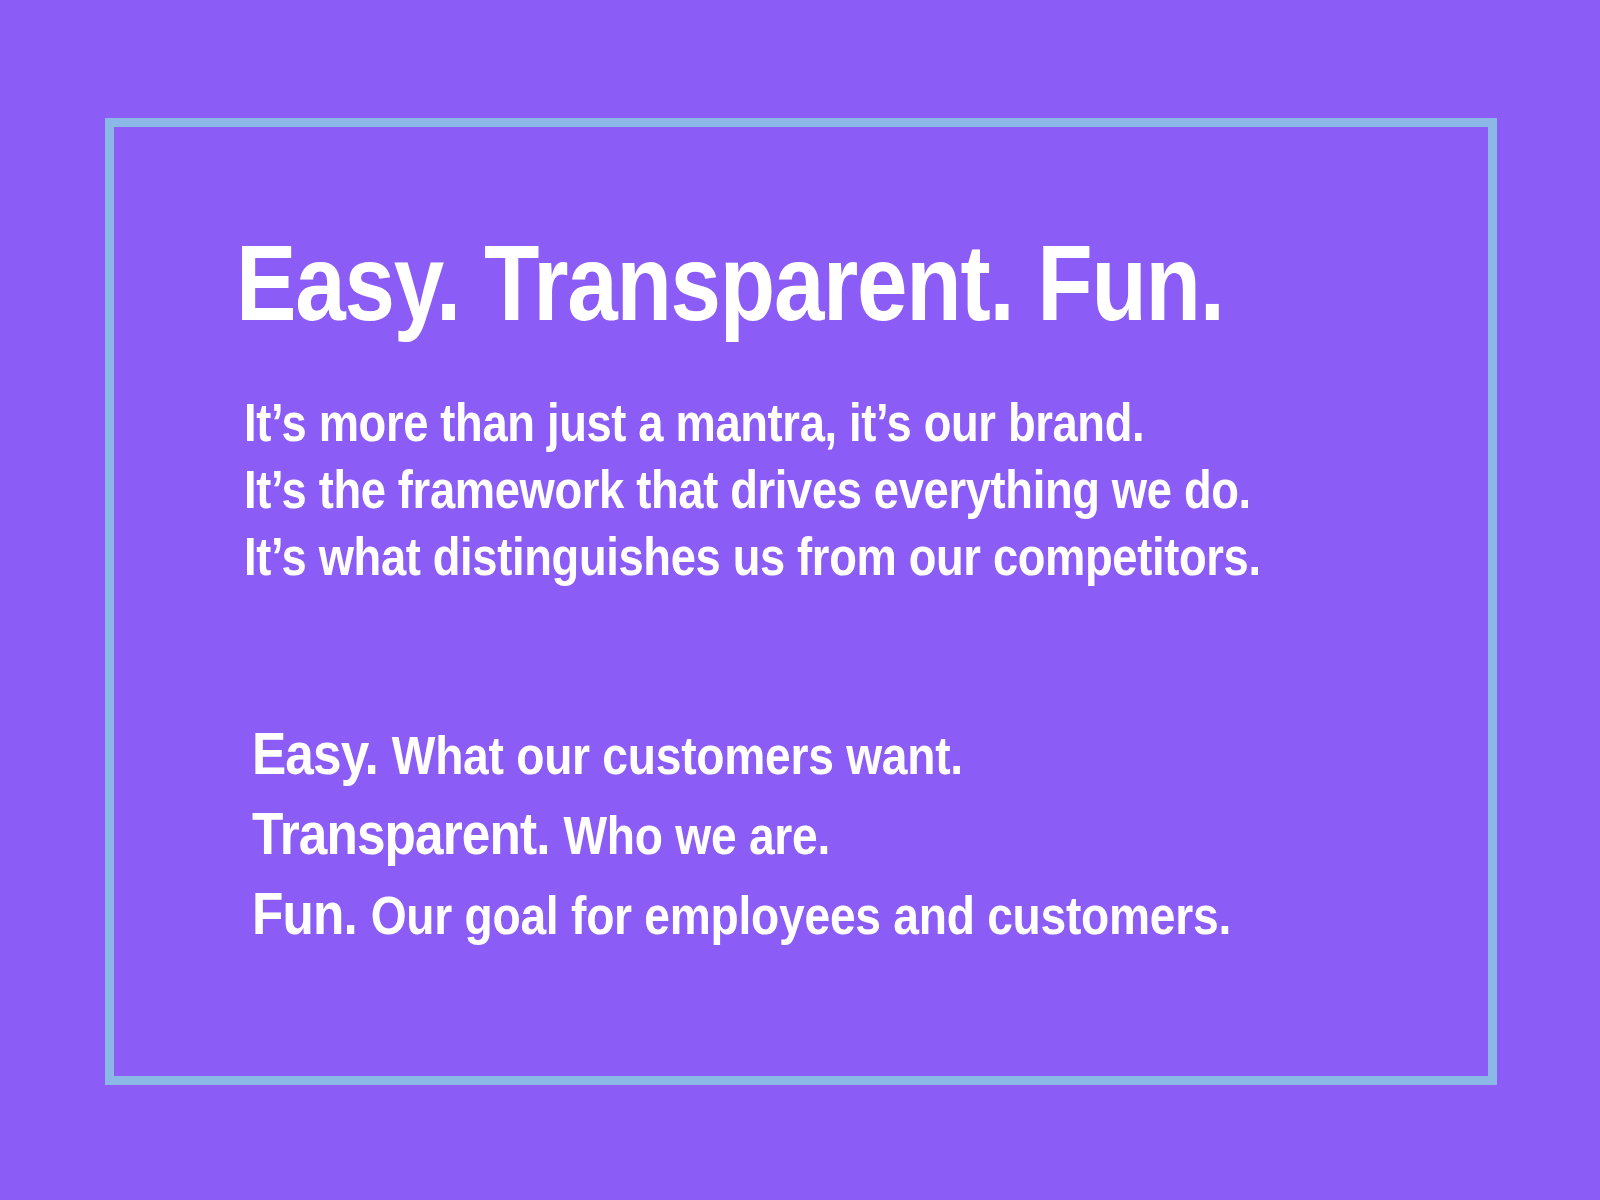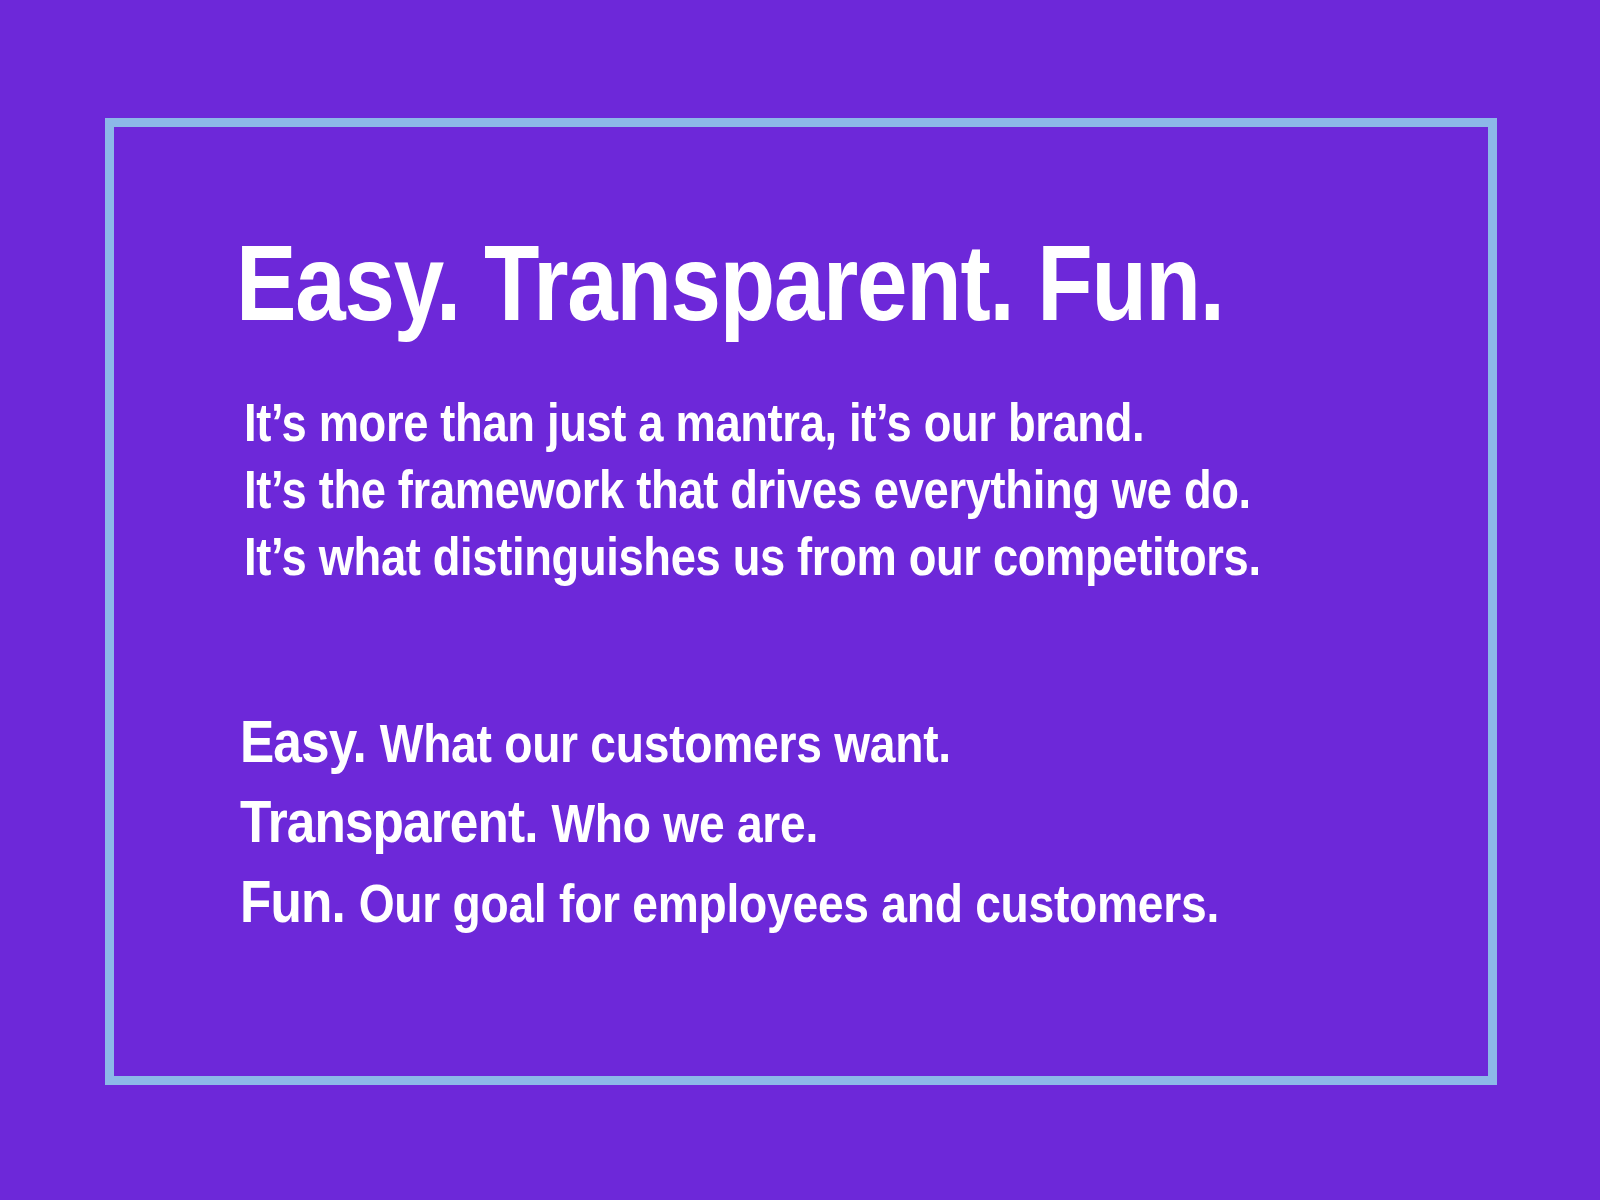--- a/index.html
+++ b/index.html
@@ -77,21 +77,21 @@
     white-space: nowrap;
   }
 
   
   .gap {
     height: 100px;
   }
 
   
   .defs {
-    margin: 4px;
+    margin: 16px;
     padding: 0;
     list-style: none;
   }
 
   .def-line {
     color: #ffffff;
     font-family: "Liberation Sans Narrow", "Liberation Sans", sans-serif;
     font-size: 60px;
     line-height: 1.33;
     letter-spacing: -0.5px;
@@ -107,21 +107,21 @@
 
   .def-desc {
     font-weight: 600;
     font-size: 54px;
     letter-spacing: -0.3px;
   }
 </style>
 </head>
 <body>
 
-<div class="slide" style="background: #6d28d9;">
+<div class="slide" style="background: #8b5cf6;">
 
   <div class="frame" style="border-color: rgb(140, 184, 232);"></div>
 
   <div class="content" style="color: rgb(255, 255, 255);">
 
     <h1 class="headline">Easy. Transparent. Fun.</h1>
 
     <ul class="intro">
       <li class="intro-line">It’s more than just a mantra, it’s our brand.</li>
       <li class="intro-line">It’s the framework that drives everything we do.</li>

